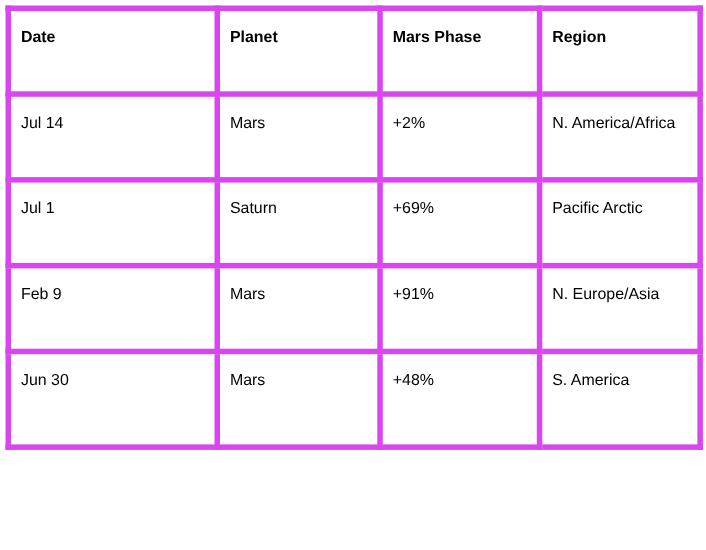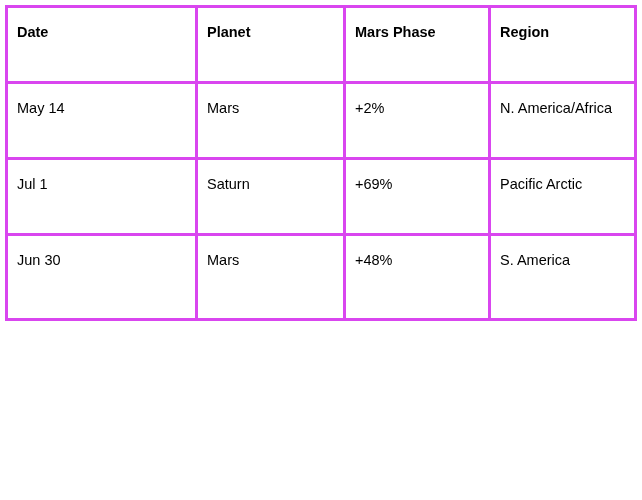--- a/index.html
+++ b/index.html
@@ -33,21 +33,21 @@
     background: #ffffff;
   }
 
   .grid-table col.c-date    { width: 190px; }
   .grid-table col.c-planet  { width: 148px; }
   .grid-table col.c-phase   { width: 145px; }
   .grid-table col.c-region  { width: 146px; }
 
   .grid-table th,
   .grid-table td {
-    border: 3px solid #d946ef;
+    border: 5px solid #d946ef;
     padding: 0 6px 0 9px;
     text-align: left;
     vertical-align: top;
     font-size: 14.5px;
     line-height: 1.25;
     background: #ffffff;
     overflow: hidden;
     white-space: nowrap;
   }
 
@@ -95,21 +95,21 @@
           <span class="cell-text">Mars Phase</span>
         </th>
         <th>
           <span class="cell-text">Region</span>
         </th>
       </tr>
     </thead>
     <tbody>
       <tr>
         <td>
-            <span class="cell-text">May 14</span>
+            <span class="cell-text">Jul 14</span>
           </td>
         <td>
             <span class="cell-text">Mars</span>
           </td>
         <td>
             <span class="cell-text">+2%</span>
           </td>
         <td>
             <span class="cell-text">N. America/Africa</span>
           </td>
@@ -121,20 +121,34 @@
         <td>
             <span class="cell-text">Saturn</span>
           </td>
         <td>
             <span class="cell-text">+69%</span>
           </td>
         <td>
             <span class="cell-text">Pacific Arctic</span>
           </td>
       </tr>
+      <tr>
+        <td>
+            <span class="cell-text">Feb 9</span>
+          </td>
+        <td>
+            <span class="cell-text">Mars</span>
+          </td>
+        <td>
+            <span class="cell-text">+91%</span>
+          </td>
+        <td>
+            <span class="cell-text">N. Europe/Asia</span>
+          </td>
+      </tr>
       <tr class="tall">
         <td>
             <span class="cell-text">Jun 30</span>
           </td>
         <td>
             <span class="cell-text">Mars</span>
           </td>
         <td>
             <span class="cell-text">+48%</span>
           </td>

